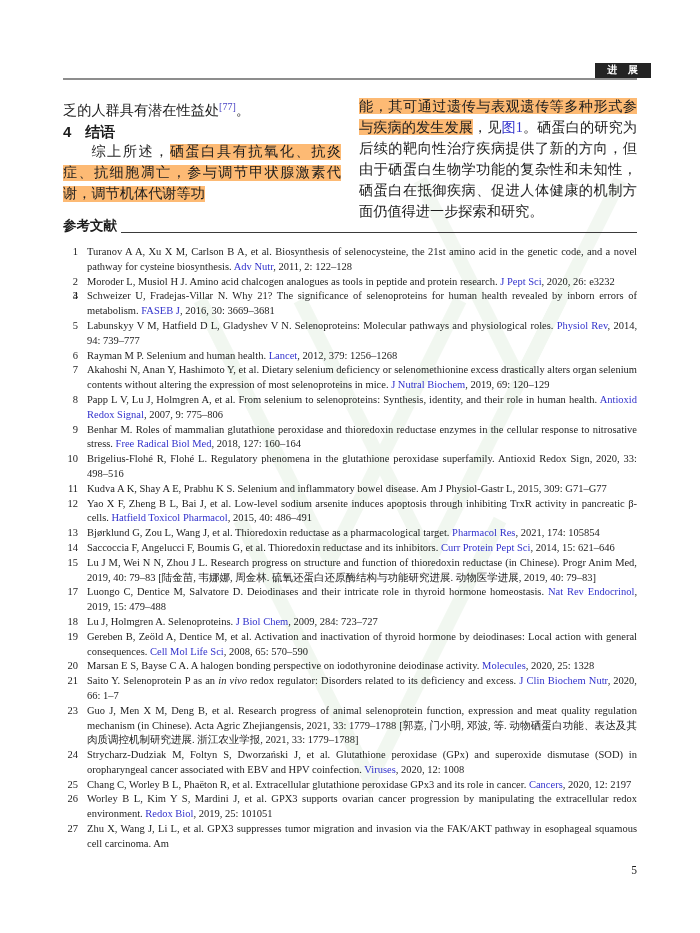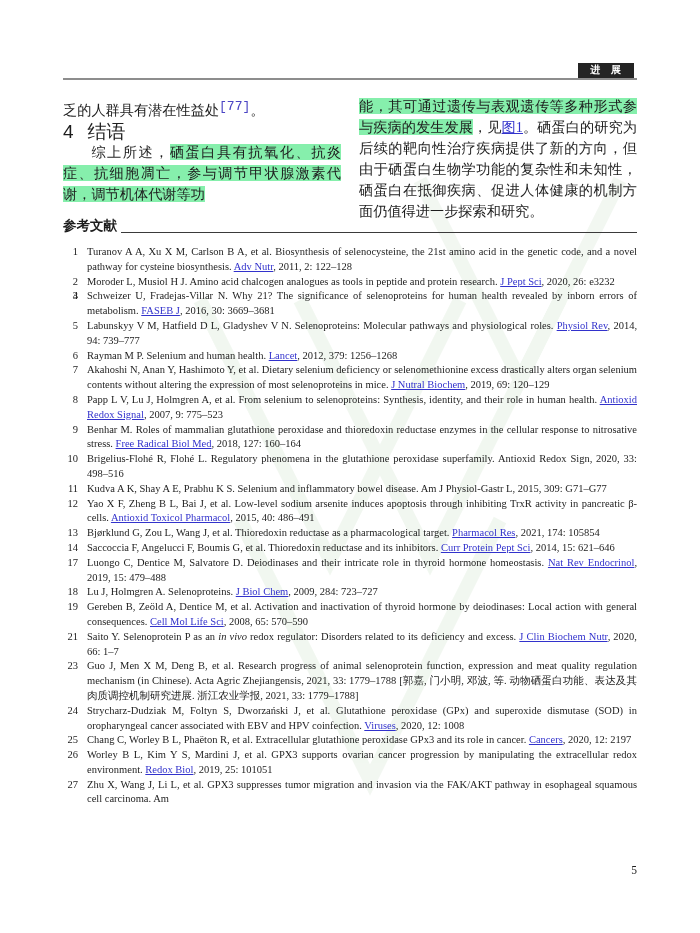--- a/index.html
+++ b/index.html
@@ -6,50 +6,50 @@
   .page {
     position:relative; width:700px; height:933px; background:#ffffff;
     font-family:"Liberation Serif","DejaVu Serif",serif; color:#1d1d1d;
     overflow:hidden;
   }
   
   .watermark { position:absolute; left:0; top:0; z-index:0; pointer-events:none; }
 
   
   .badge {
-    position:absolute; top:63px; right:66px; z-index:1;
+    position:absolute; top:63px; right:49px; z-index:1;
     background:#242424; color:#ffffff;
     font-family:"Liberation Sans","DejaVu Sans",sans-serif;
     font-size:10px; font-weight:bold; letter-spacing:4px;
     padding:1px 9px 2px 12px; line-height:12px;
   }
   .top-rule {
     position:absolute; top:78px; left:63px; width:574px; height:2.4px;
     background:#8d8d8d; z-index:1;
   }
 
   
   .columns {
     position:absolute; top:96px; left:63px; width:574px; z-index:1;
     display:flex; gap:18px;
   }
   .col { width:278px; font-size:14.2px; line-height:21px; text-align:justify; }
   .col p { margin:0; }
   .leading-line { margin:0 0 11px 0; }
   .section-heading {
-    font-size:19px; font-weight:normal; margin:0 0 9px 0; line-height:21px;
+    font-size:15px; font-weight:bold; margin:0 0 9px 0; line-height:21px;
     font-family:"Liberation Sans","DejaVu Sans",sans-serif;
   }
   .section-heading .sec-no { margin-right:14px; }
-  .indent { text-indent:2em; }
+  .indent { text-indent:2em;font-family:Liberation Mono, monospace; }
 
-  .hl { background:#86efac; }
-  .link { color:#3232cc;text-decoration:underline; }
+  .hl { background:#fdba74; }
+  .link { color:#3232cc; }
   .it { font-style:italic; }
-  .sup { color:#4a44c4; font-size:13px; vertical-align:5px; letter-spacing:0;font-family:Liberation Mono, monospace; }
+  .sup { color:#4a44c4; font-size:10px; vertical-align:5px; letter-spacing:0; }
 
   
   .refs {
     position:absolute; top:218px; left:63px; width:574px; z-index:1;
   }
   .refs-heading { display:flex; }
   .refs-title {
     font-size:13.5px; font-weight:bold; line-height:16px;
     font-family:"Liberation Sans","DejaVu Sans",sans-serif;
     white-space:nowrap;
@@ -103,30 +103,32 @@
       <span class="refs-rule"></span>
     </div>
     <ol class="ref-list">
         <li><span class="num">1</span><span>Turanov A A, Xu X M, Carlson B A, et al. Biosynthesis of selenocysteine, the 21st amino acid in the genetic code, and a novel pathway for cysteine biosynthesis. </span><span class="link">Adv Nutr</span><span>, 2011, 2: 122–128</span></li>
         <li><span class="num">2</span><span>Moroder L, Musiol H J. Amino acid chalcogen analogues as tools in peptide and protein research. </span><span class="link">J Pept Sci</span><span>, 2020, 26: e3232</span></li>
         <li><span class="num">3</span></li>
         <li><span class="num">4</span><span>Schweizer U, Fradejas-Villar N. Why 21? The significance of selenoproteins for human health revealed by inborn errors of metabolism. </span><span class="link">FASEB J</span><span>, 2016, 30: 3669–3681</span></li>
         <li><span class="num">5</span><span>Labunskyy V M, Hatfield D L, Gladyshev V N. Selenoproteins: Molecular pathways and physiological roles. </span><span class="link">Physiol Rev</span><span>, 2014, 94: 739–777</span></li>
         <li><span class="num">6</span><span>Rayman M P. Selenium and human health. </span><span class="link">Lancet</span><span>, 2012, 379: 1256–1268</span></li>
         <li><span class="num">7</span><span>Akahoshi N, Anan Y, Hashimoto Y, et al. Dietary selenium deficiency or selenomethionine excess drastically alters organ selenium contents without altering the expression of most selenoproteins in mice. </span><span class="link">J Nutral Biochem</span><span>, 2019, 69: 120–129</span></li>
-        <li><span class="num">8</span><span>Papp L V, Lu J, Holmgren A, et al. From selenium to selenoproteins: Synthesis, identity, and their role in human health. </span><span class="link">Antioxid Redox Signal</span><span>, 2007, 9: 775–523</span></li>
+        <li><span class="num">8</span><span>Papp L V, Lu J, Holmgren A, et al. From selenium to selenoproteins: Synthesis, identity, and their role in human health. </span><span class="link">Antioxid Redox Signal</span><span>, 2007, 9: 775–806</span></li>
         <li><span class="num">9</span><span>Benhar M. Roles of mammalian glutathione peroxidase and thioredoxin reductase enzymes in the cellular response to nitrosative stress. </span><span class="link">Free Radical Biol Med</span><span>, 2018, 127: 160–164</span></li>
         <li><span class="num">10</span><span>Brigelius-Flohé R, Flohé L. Regulatory phenomena in the glutathione peroxidase superfamily. Antioxid Redox Sign, 2020, 33: 498–516</span></li>
         <li><span class="num">11</span><span>Kudva A K, Shay A E, Prabhu K S. Selenium and inflammatory bowel disease. Am J Physiol-Gastr L, 2015, 309: G71–G77</span></li>
-        <li><span class="num">12</span><span>Yao X F, Zheng B L, Bai J, et al. Low-level sodium arsenite induces apoptosis through inhibiting TrxR activity in pancreatic β-cells. </span><span class="link">Antioxid Toxicol Pharmacol</span><span>, 2015, 40: 486–491</span></li>
+        <li><span class="num">12</span><span>Yao X F, Zheng B L, Bai J, et al. Low-level sodium arsenite induces apoptosis through inhibiting TrxR activity in pancreatic β-cells. </span><span class="link">Hatfield Toxicol Pharmacol</span><span>, 2015, 40: 486–491</span></li>
         <li><span class="num">13</span><span>Bjørklund G, Zou L, Wang J, et al. Thioredoxin reductase as a pharmacological target. </span><span class="link">Pharmacol Res</span><span>, 2021, 174: 105854</span></li>
         <li><span class="num">14</span><span>Saccoccia F, Angelucci F, Boumis G, et al. Thioredoxin reductase and its inhibitors. </span><span class="link">Curr Protein Pept Sci</span><span>, 2014, 15: 621–646</span></li>
+        <li><span class="num">15</span><span>Lu J M, Wei N N, Zhou J L. Research progress on structure and function of thioredoxin reductase (in Chinese). Progr Anim Med, 2019, 40: 79–83 [陆金苗, 韦娜娜, 周金林. 硫氧还蛋白还原酶结构与功能研究进展. 动物医学进展, 2019, 40: 79–83]</span></li>
         <li><span class="num">17</span><span>Luongo C, Dentice M, Salvatore D. Deiodinases and their intricate role in thyroid hormone homeostasis. </span><span class="link">Nat Rev Endocrinol</span><span>, 2019, 15: 479–488</span></li>
         <li><span class="num">18</span><span>Lu J, Holmgren A. Selenoproteins. </span><span class="link">J Biol Chem</span><span>, 2009, 284: 723–727</span></li>
         <li><span class="num">19</span><span>Gereben B, Zeöld A, Dentice M, et al. Activation and inactivation of thyroid hormone by deiodinases: Local action with general consequences. </span><span class="link">Cell Mol Life Sci</span><span>, 2008, 65: 570–590</span></li>
+        <li><span class="num">20</span><span>Marsan E S, Bayse C A. A halogen bonding perspective on iodothyronine deiodinase activity. </span><span class="link">Molecules</span><span>, 2020, 25: 1328</span></li>
         <li><span class="num">21</span><span>Saito Y. Selenoprotein P as an </span><span class="it">in vivo</span><span> redox regulator: Disorders related to its deficiency and excess. </span><span class="link">J Clin Biochem Nutr</span><span>, 2020, 66: 1–7</span></li>
         <li><span class="num">23</span><span>Guo J, Men X M, Deng B, et al. Research progress of animal selenoprotein function, expression and meat quality regulation mechanism (in Chinese).  Acta Agric Zhejiangensis, 2021, 33: 1779–1788 [郭嘉, 门小明, 邓波, 等. 动物硒蛋白功能、表达及其肉质调控机制研究进展. 浙江农业学报, 2021, 33: 1779–1788]</span></li>
         <li><span class="num">24</span><span>Strycharz-Dudziak M, Foltyn S, Dworzański J, et al. Glutathione peroxidase (GPx) and superoxide dismutase (SOD) in oropharyngeal cancer associated with EBV and HPV coinfection. </span><span class="link">Viruses</span><span>, 2020, 12: 1008</span></li>
         <li><span class="num">25</span><span>Chang C, Worley B L, Phaëton R, et al. Extracellular glutathione peroxidase GPx3 and its role in cancer. </span><span class="link">Cancers</span><span>, 2020, 12: 2197</span></li>
         <li><span class="num">26</span><span>Worley B L, Kim Y S, Mardini J, et al. GPX3 supports ovarian cancer progression by manipulating the extracellular redox environment. </span><span class="link">Redox Biol</span><span>, 2019, 25: 101051</span></li>
         <li><span class="num">27</span><span>Zhu X, Wang J, Li L, et al. GPX3 suppresses tumor migration and invasion via the FAK/AKT pathway in esophageal squamous cell carcinoma. Am</span></li>
       </ol>
   </div>
 
   <div class="page-number">5</div>

